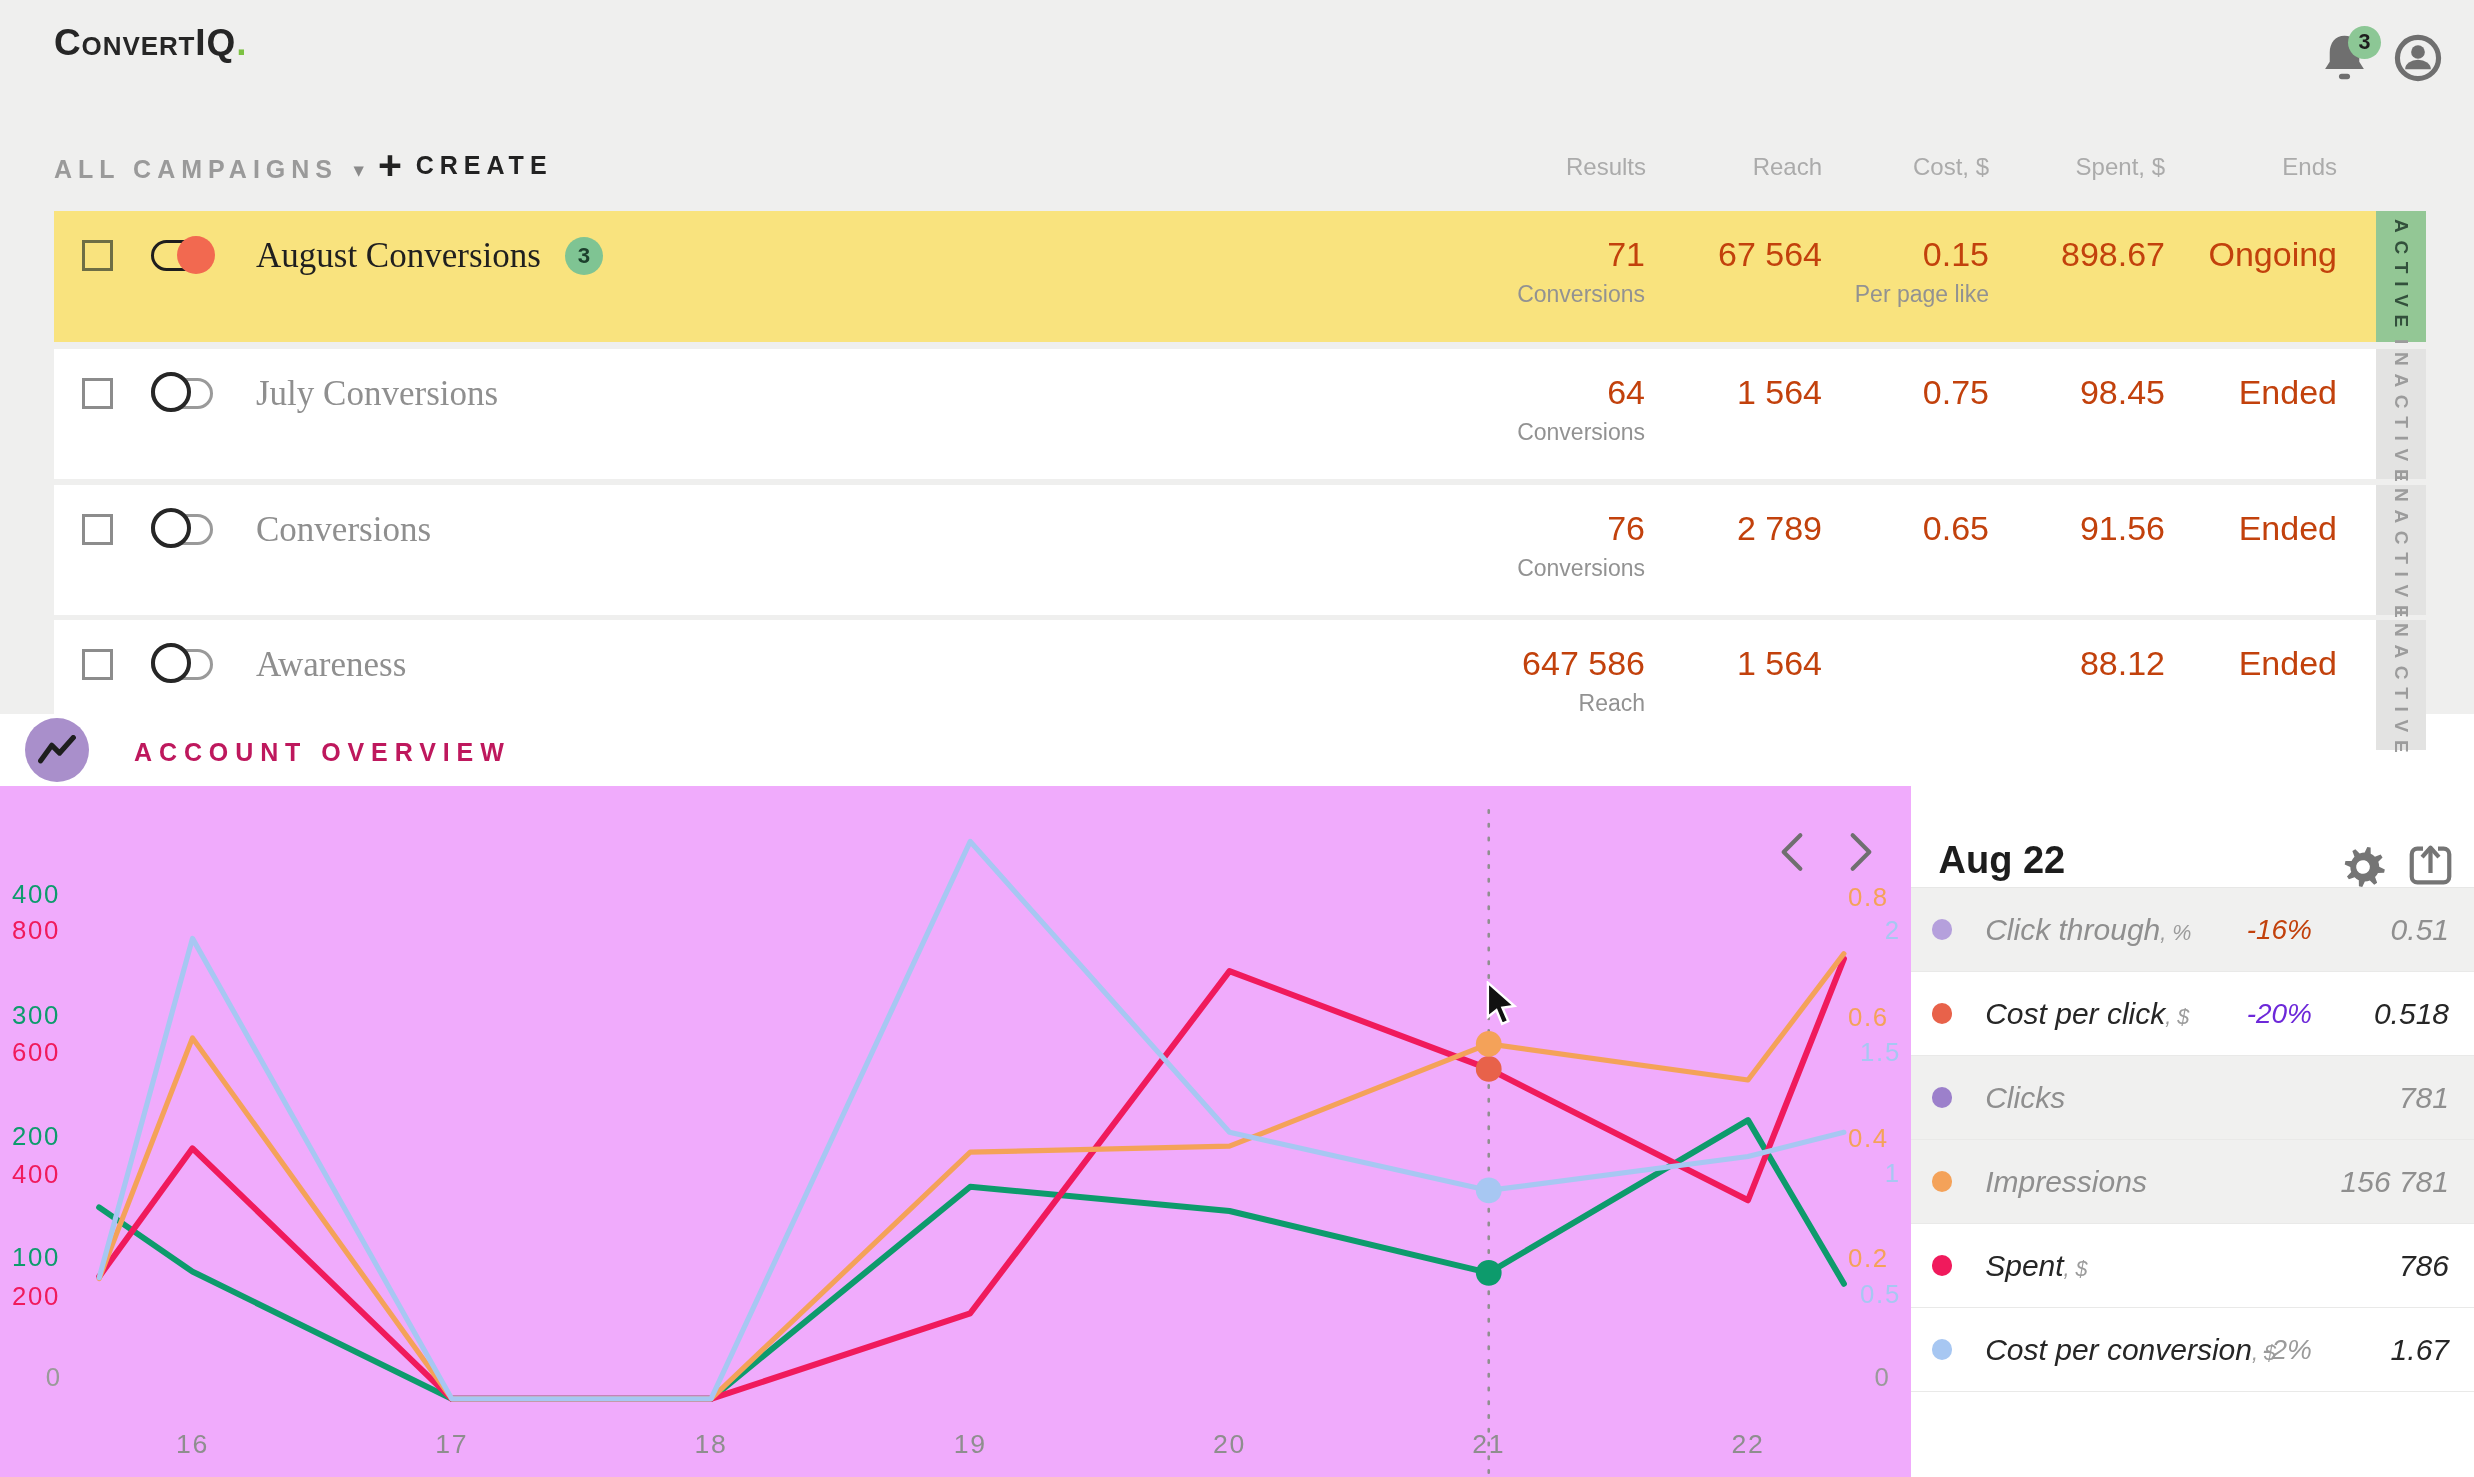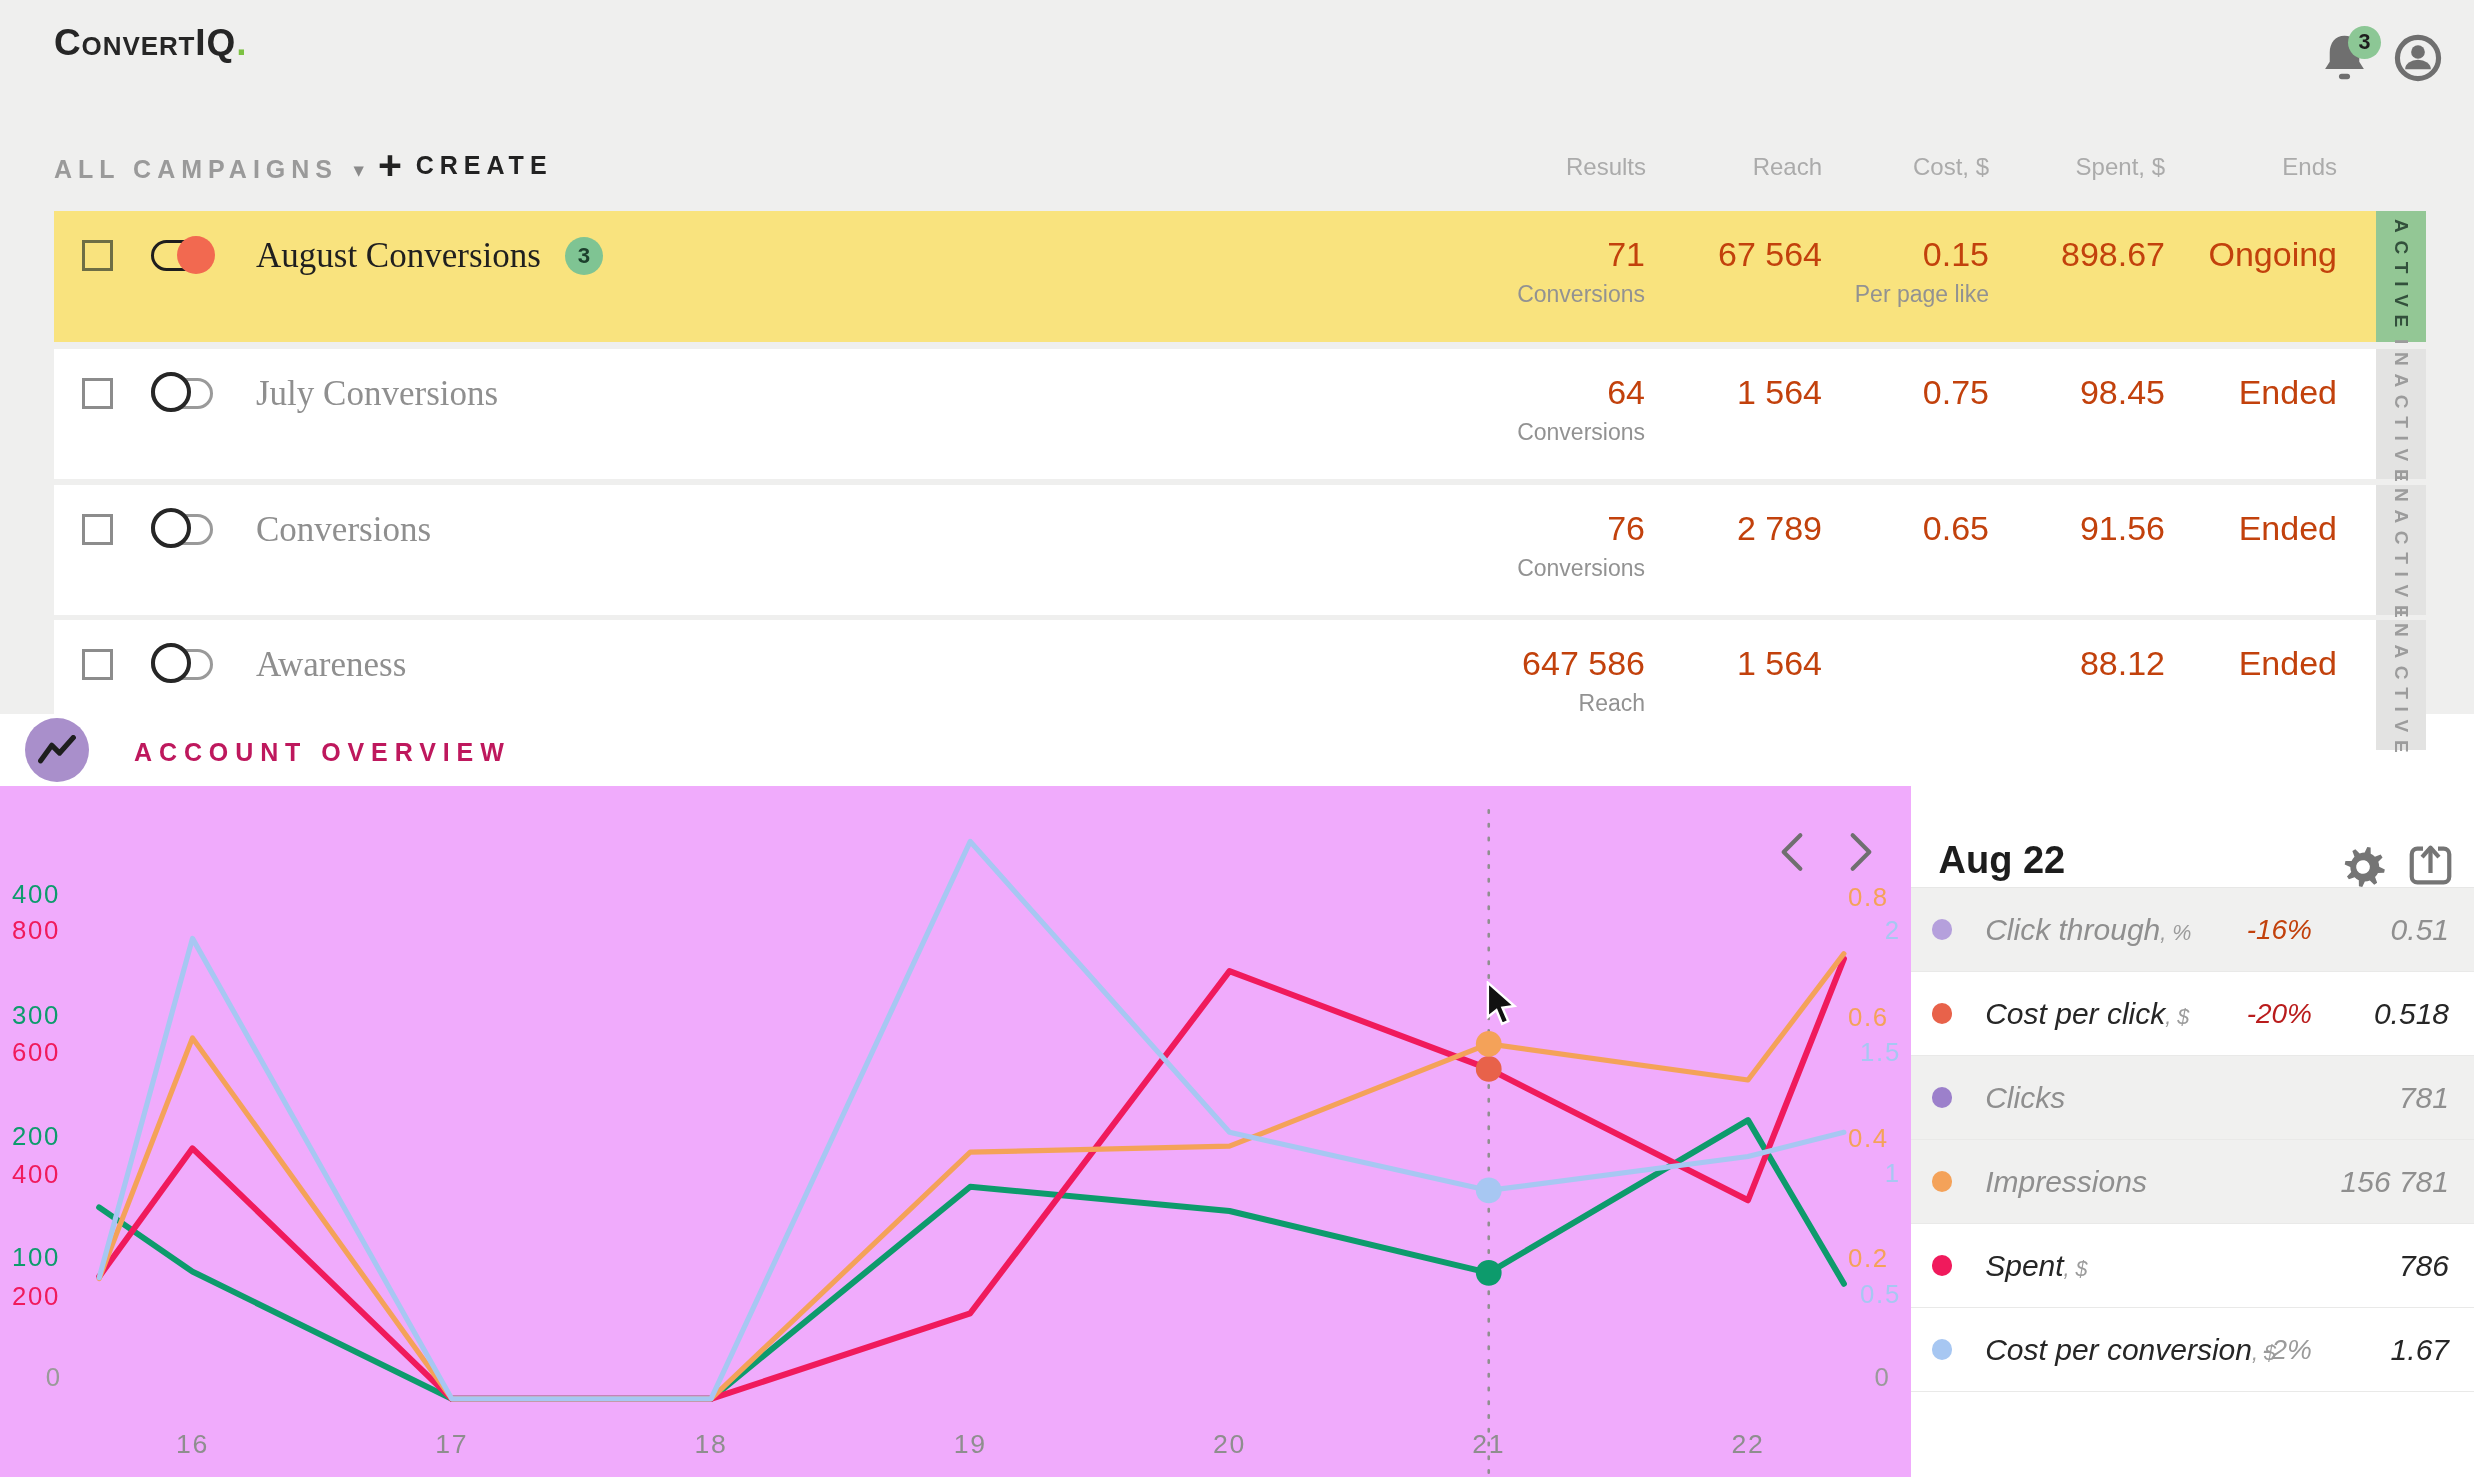--- a/index.html
+++ b/index.html
@@ -296,21 +296,21 @@
   <div class="prows">
       <div class="prow band muted">
         <span class="pdot" style="background: rgb(181, 160, 220);"></span>
         <span class="plabel">Click through<span class="psuffix">, %</span></span>
         <span class="pdelta" style="color: #c2410c;">-16%</span>
         <span class="pvalue">0.51</span>
       </div>
       <div class="prow">
         <span class="pdot" style="background: rgb(232, 98, 74);"></span>
         <span class="plabel">Cost per click<span class="psuffix">, $</span></span>
-        <span class="pdelta" style="color: #b91c1c; margin-left: 20px;">-20%</span>
+        <span class="pdelta" style="color: #6d28d9; margin-left: 20px;">-20%</span>
         <span class="pvalue">0.518</span>
       </div>
       <div class="prow band muted">
         <span class="pdot" style="background: rgb(156, 128, 203);"></span>
         <span class="plabel">Clicks</span>
         <span class="pdelta" style="color: rgb(155, 155, 155);"></span>
         <span class="pvalue">781</span>
       </div>
       <div class="prow band muted">
         <span class="pdot" style="background: rgb(244, 162, 89);"></span>

